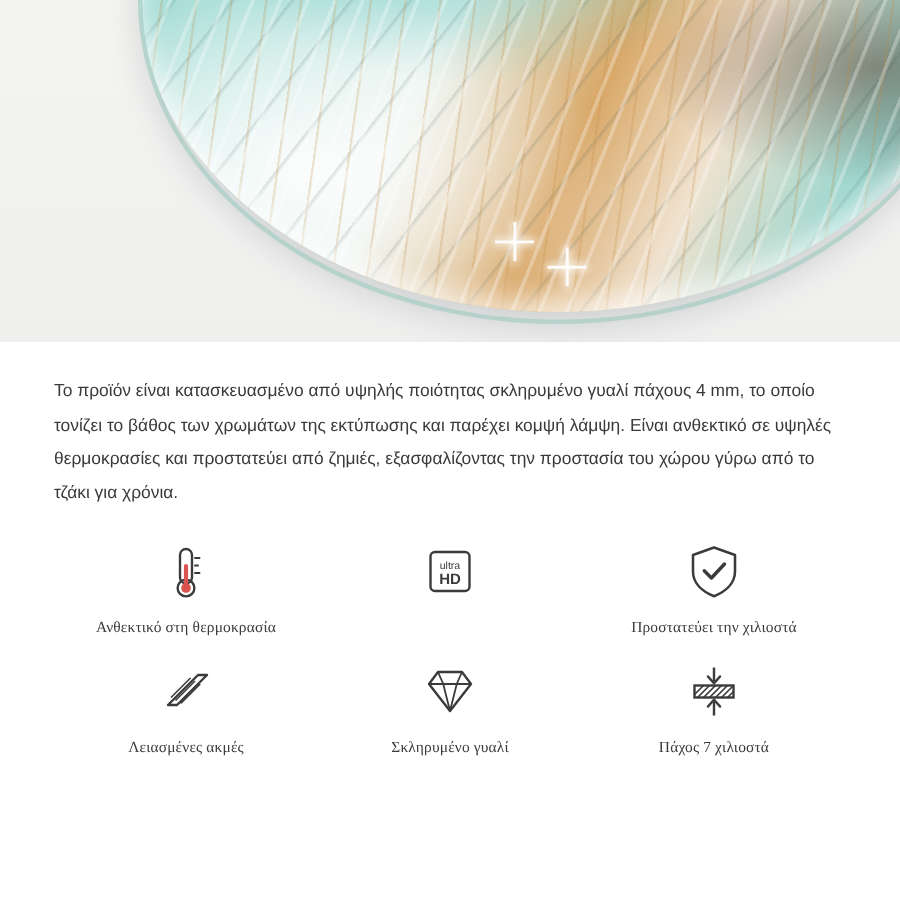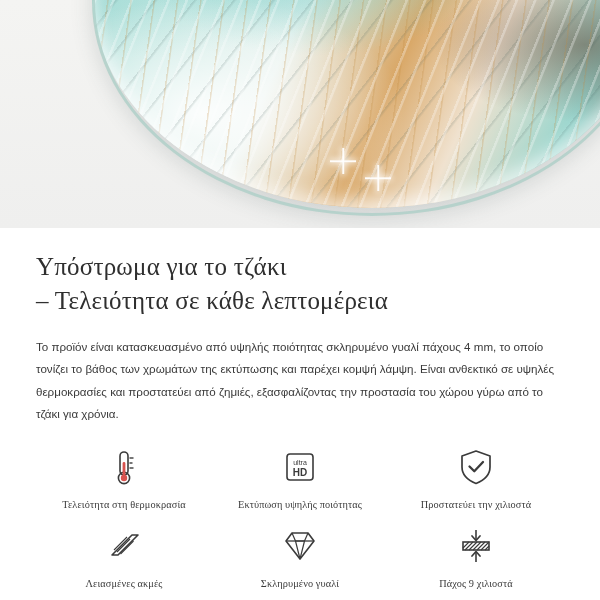--- a/index.html
+++ b/index.html
@@ -171,53 +171,48 @@
       <div class="marble-veins"></div>
       <div class="marble-edge"></div>
     </div>
     <div class="disc-rim"></div>
     <div class="sparkle s1"></div>
     <div class="sparkle s2"></div>
   </div>
 
   <div class="content">
 
-    <h1 class="headline">
-      <span>Υπόστρωμα για το τζάκι</span>
-      <span class="l2">– Τελειότητα σε κάθε λεπτομέρεια</span>
-    </h1>
 
     <p class="body-copy">Το προϊόν είναι κατασκευασμένο από υψηλής ποιότητας σκληρυμένο γυαλί πάχους 4 mm, το οποίο τονίζει το βάθος των χρωμάτων της εκτύπωσης και παρέχει κομψή λάμψη. Είναι ανθεκτικό σε υψηλές θερμοκρασίες και προστατεύει από ζημιές, εξασφαλίζοντας την προστασία του χώρου γύρω από το τζάκι για χρόνια.</p>
 
     <div class="features">
 
       <div class="feature">
         <div class="feature-icon">
           <svg width="42" height="42" viewBox="0 0 42 42">
             <rect x="17" y="6" width="8" height="23" rx="4" fill="none" stroke="#3b3b3b" stroke-width="1.6"></rect>
             <circle cx="21" cy="32" r="5.6" fill="none" stroke="#3b3b3b" stroke-width="1.6"></circle>
             <circle cx="21" cy="32" r="3.2" fill="#d9534f"></circle>
             <rect x="19.6" y="16" width="2.8" height="14" rx="1.4" fill="#d9534f"></rect>
             <line x1="26.5" y1="12" x2="30.5" y2="12" stroke="#3b3b3b" stroke-width="1.4"></line>
             <line x1="26.5" y1="17" x2="29.5" y2="17" stroke="#3b3b3b" stroke-width="1.4"></line>
             <line x1="26.5" y1="22" x2="30.5" y2="22" stroke="#3b3b3b" stroke-width="1.4"></line>
           </svg>
         </div>
-        <div class="feature-label">Τελειότητα στη θερμοκρασία</div>
+        <div class="feature-label">Ανθεκτικό στη θερμοκρασία</div>
       </div>
 
       <div class="feature">
         <div class="feature-icon">
           <svg width="44" height="44" viewBox="0 0 44 44">
             <rect x="9" y="9" width="26" height="26" rx="3" fill="none" stroke="#3b3b3b" stroke-width="1.6"></rect>
             <text x="22" y="20" font-family="Liberation Sans, sans-serif" font-size="7" fill="#3b3b3b" text-anchor="middle">ultra</text>
             <text x="22" y="30.5" font-family="Liberation Sans, sans-serif" font-size="10" font-weight="bold" fill="#3b3b3b" text-anchor="middle">HD</text>
           </svg>
         </div>
-        <div class="feature-label">Εκτύπωση υψηλής ποιότητας</div>
       </div>
 
       <div class="feature">
         <div class="feature-icon">
           <svg width="44" height="44" viewBox="0 0 44 44">
             <path d="M22 6 L36 11 V22 C36 30 29.5 35.5 22 38.5 C14.5 35.5 8 30 8 22 V11 Z" fill="none" stroke="#3b3b3b" stroke-width="1.7" stroke-linejoin="round"></path>
             <path d="M15.5 21.5 L20.3 26.3 L29 17" fill="none" stroke="#3b3b3b" stroke-width="2.3" stroke-linecap="round" stroke-linejoin="round"></path>
           </svg>
         </div>
         <div class="feature-label">Προστατεύει την χιλιοστά</div>
@@ -252,18 +247,18 @@
         <div class="feature-icon">
           <svg width="44" height="44" viewBox="0 0 44 44">
             <line x1="22" y1="6" x2="22" y2="15" stroke="#3b3b3b" stroke-width="1.6"></line>
             <path d="M18 12 L22 16.5 L26 12" fill="none" stroke="#3b3b3b" stroke-width="1.7" stroke-linecap="round" stroke-linejoin="round"></path>
             <rect x="9" y="18" width="26" height="8" fill="none" stroke="#3b3b3b" stroke-width="1.6"></rect>
             <path d="M11 26 L19 18 M15 26 L23 18 M19 26 L27 18 M23 26 L31 18 M27 26 L35 18 M9 24 L15 18 M31 26 L35 22" stroke="#3b3b3b" stroke-width="1.1"></path>
             <line x1="22" y1="38" x2="22" y2="29" stroke="#3b3b3b" stroke-width="1.6"></line>
             <path d="M18 32 L22 27.5 L26 32" fill="none" stroke="#3b3b3b" stroke-width="1.7" stroke-linecap="round" stroke-linejoin="round"></path>
           </svg>
         </div>
-        <div class="feature-label">Πάχος 9 χιλιοστά</div>
+        <div class="feature-label">Πάχος 7 χιλιοστά</div>
       </div>
 
     </div>
   </div>
 </div>
 
 </body></html>

